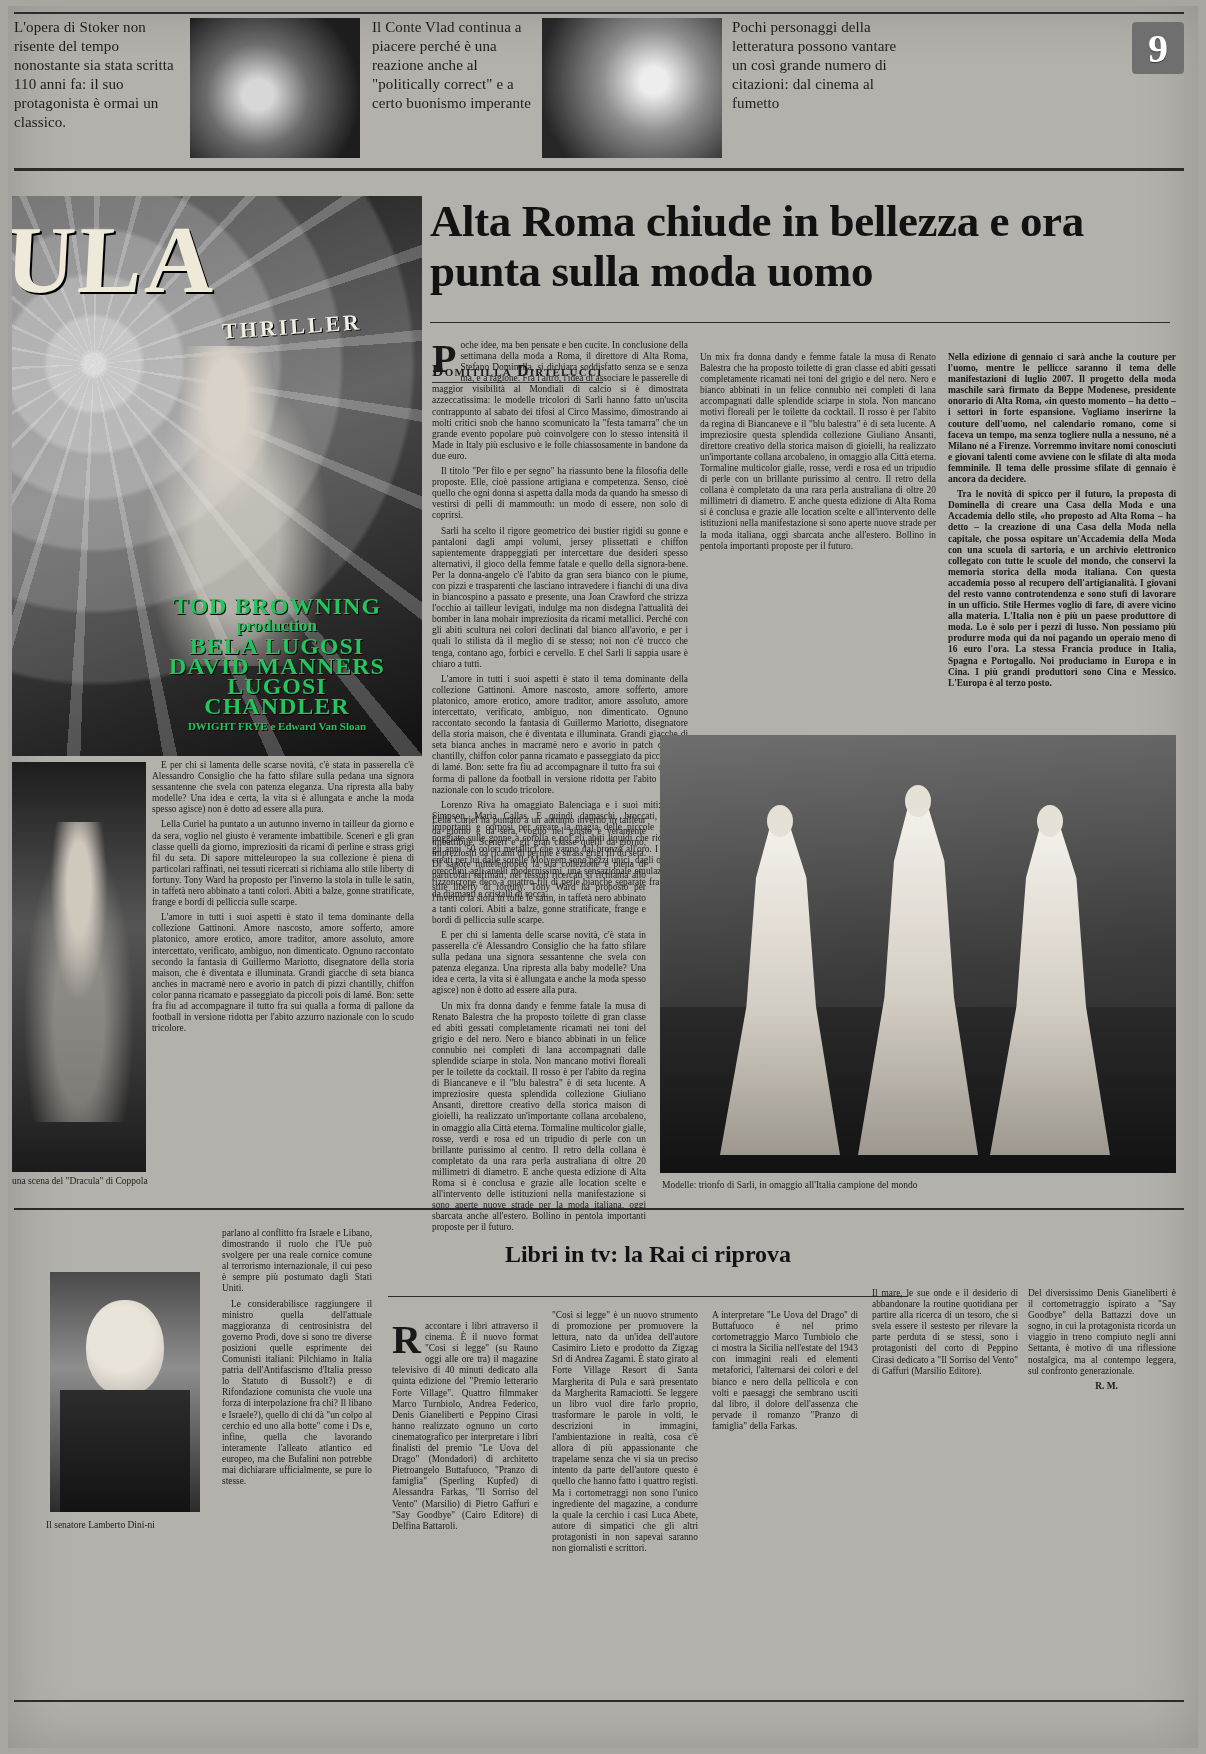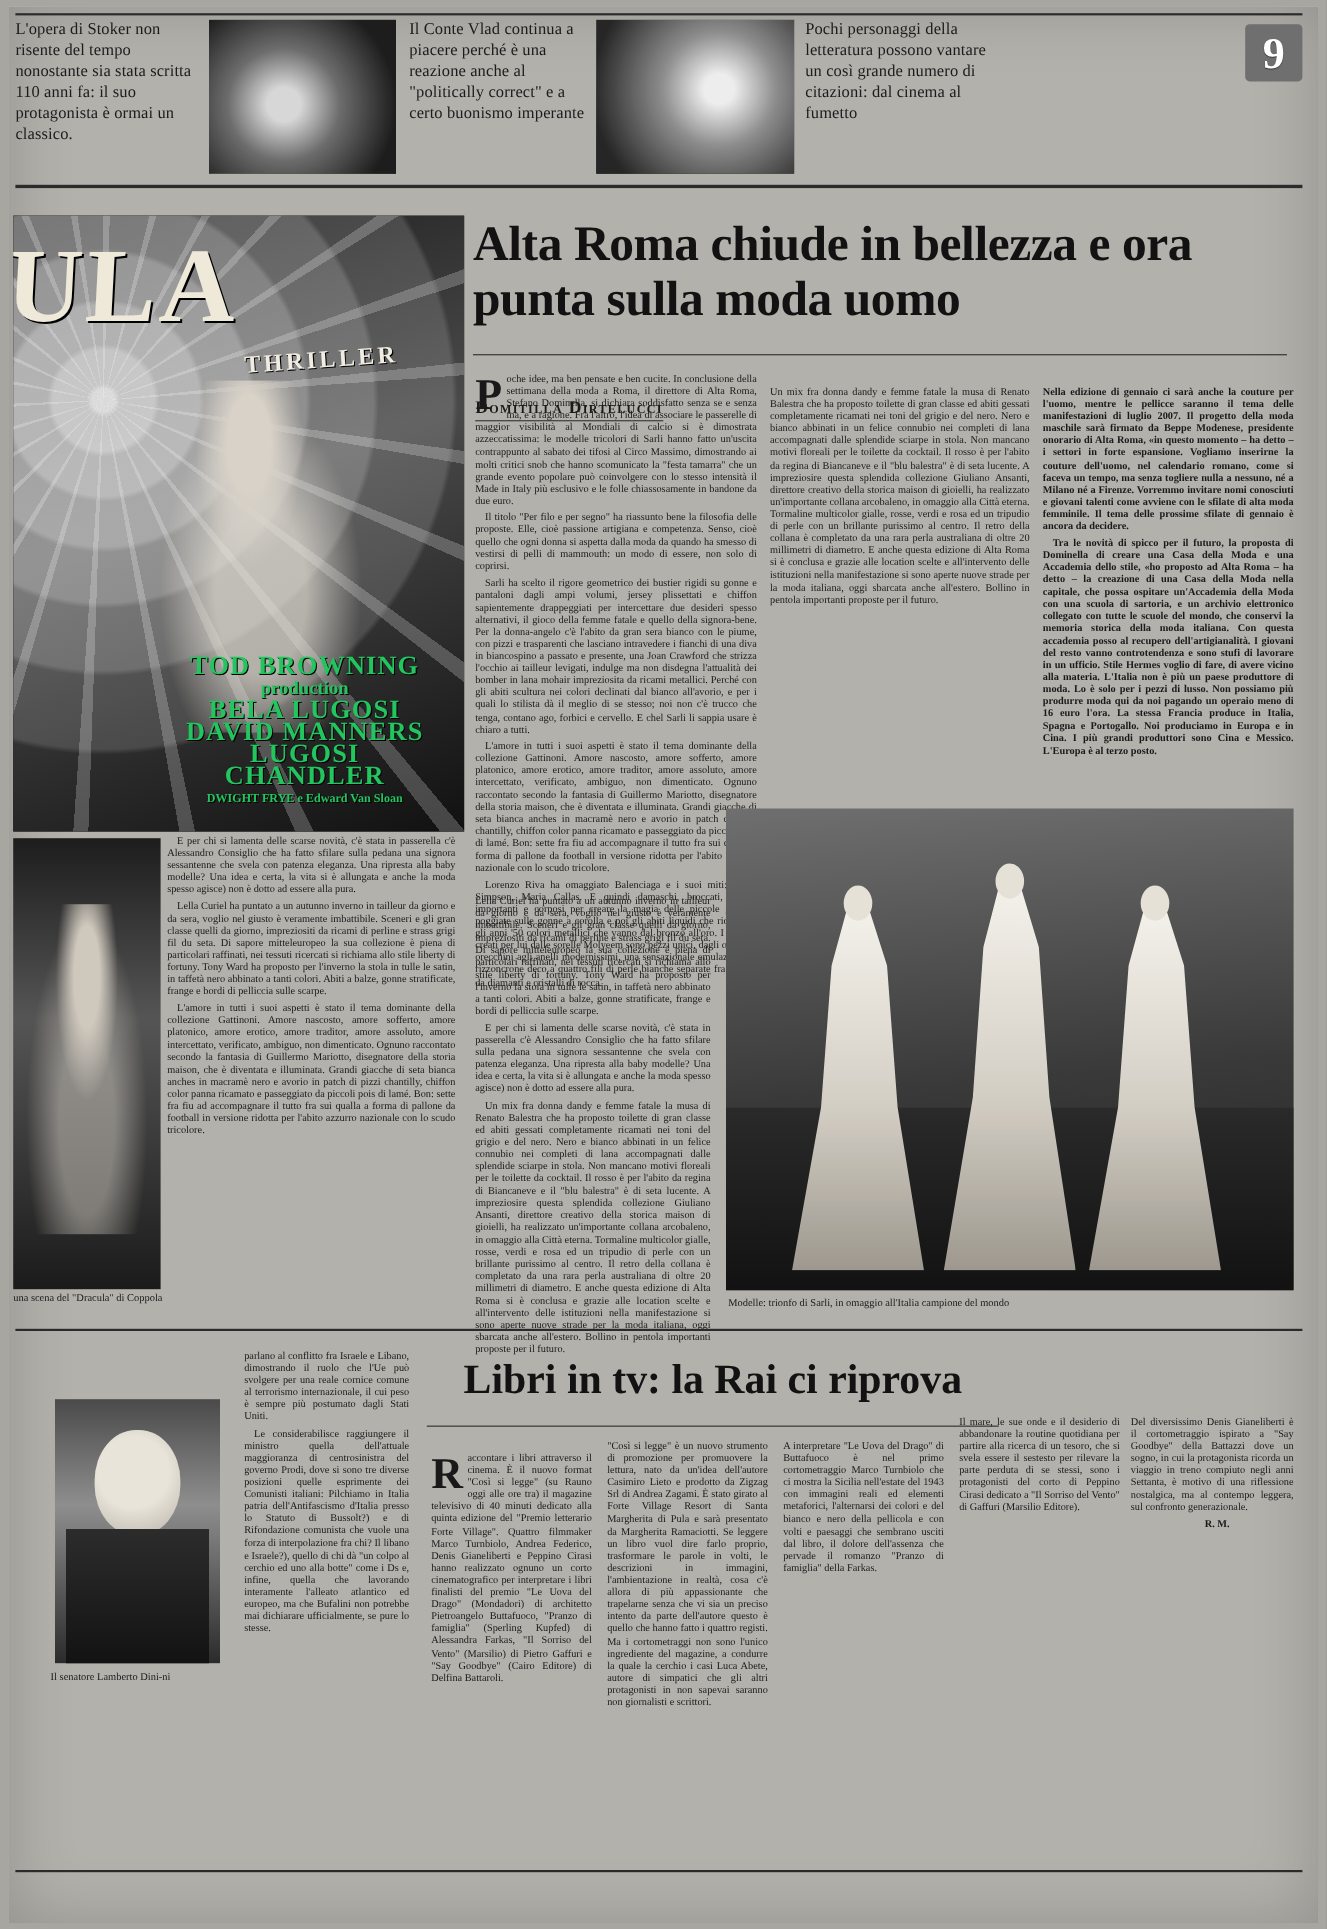--- a/index.html
+++ b/index.html
@@ -155,21 +155,21 @@
   .models .hd{position:absolute;width:26px;height:32px;border-radius:50%;
     background:#e6e1d7;}
   .models .m1{left:60px;}
   .models .m2{left:198px;height:350px;}
   .models .m3{left:330px;}
 
   
   .hr{position:absolute;left:14px;width:1170px;height:2px;background:#2a2a2a;}
   .headline2{
     position:absolute;left:388px;top:1235px;width:520px;
-    font-size:38px;line-height:38px;font-weight:bold;color:#121212;
+    font-size:24px;line-height:38px;font-weight:bold;color:#121212;
     text-align:center;
   }
   .manphoto{
     position:absolute;left:50px;top:1272px;width:150px;height:240px;
     background:linear-gradient(180deg,#4a4a4a,#8e8e8e 40%,#2b2b2b 100%);
     overflow:hidden;
   }
   .manphoto .face{
     position:absolute;left:36px;top:28px;width:78px;height:96px;border-radius:48%;
     background:radial-gradient(circle at 45% 40%, #e9e4da 0 45%, #b6b0a6 100%);

